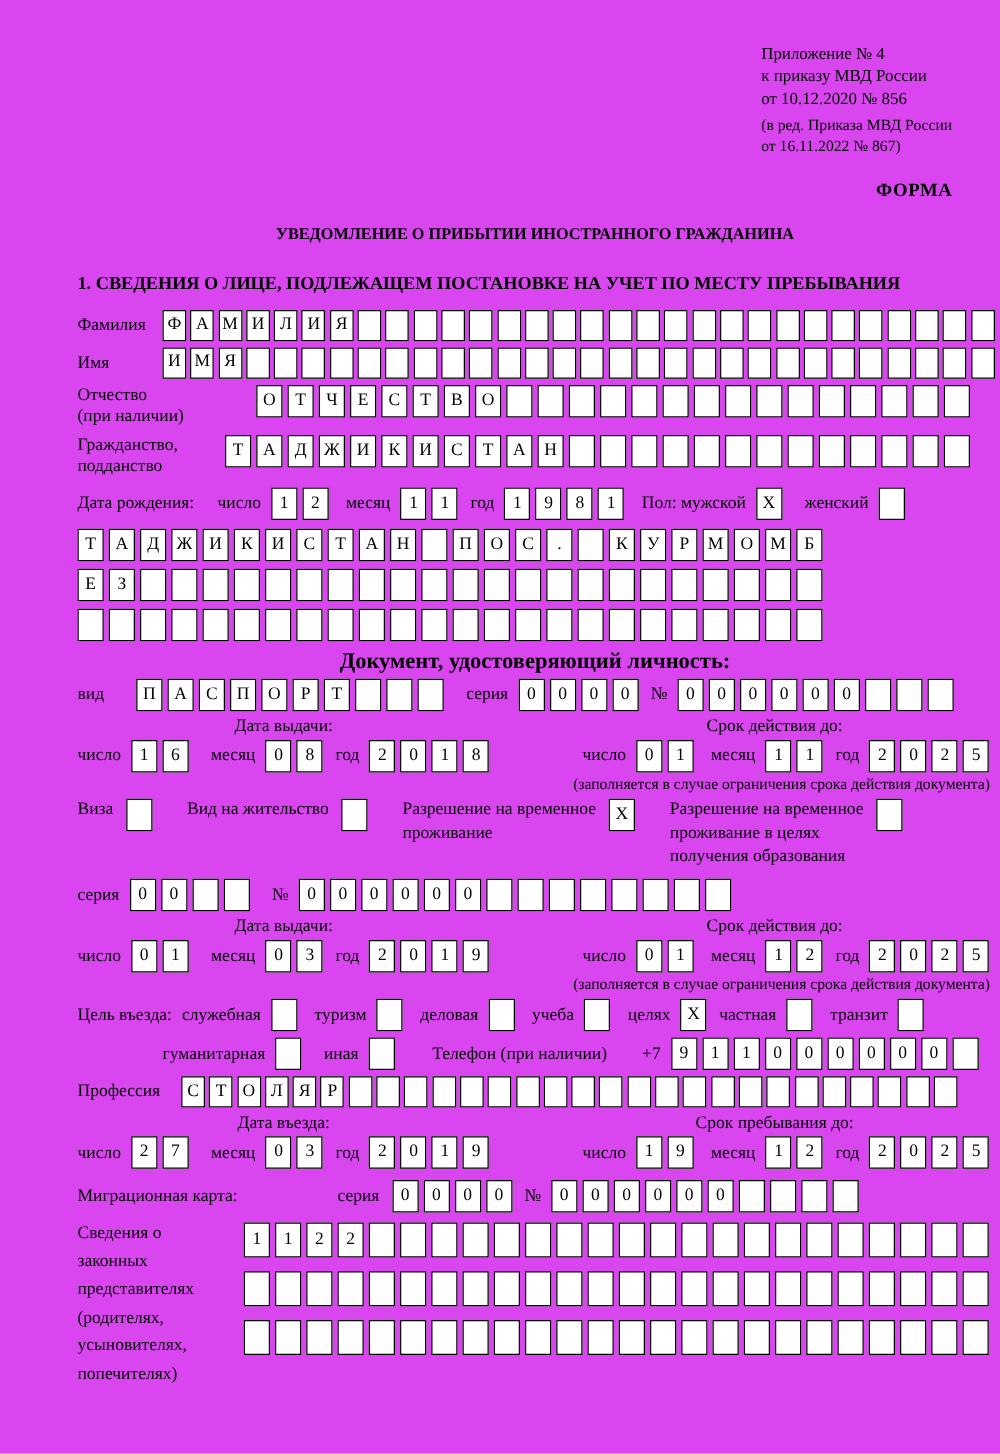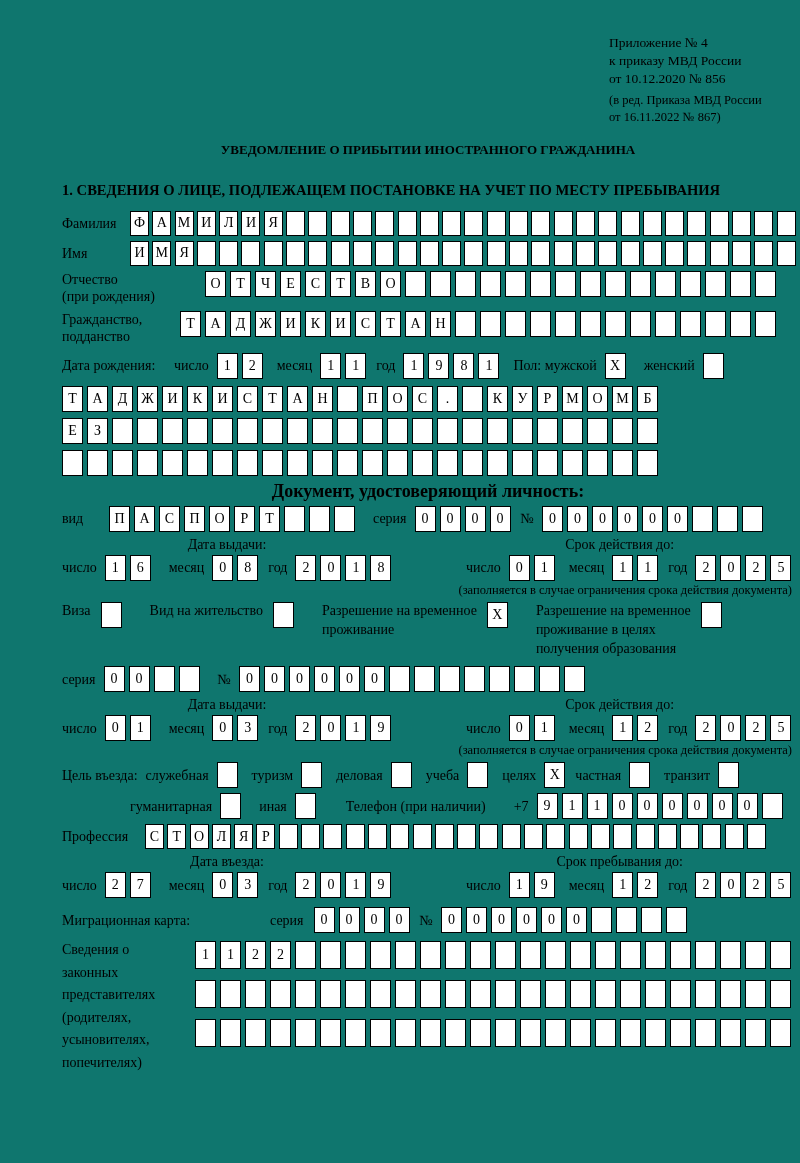--- a/index.html
+++ b/index.html
@@ -1,16 +1,16 @@
 <!DOCTYPE html>
 <html><head>
 <meta charset="utf-8">
 <style>
   html,body{margin:0;padding:0;background:#fff;}
-  .page{position:relative;width:800px;height:1163px;background:#0f766e;overflow:hidden;
+  .page{position:relative;width:800px;height:1163px;background:#d946ef;overflow:hidden;
         font-family:"Liberation Serif","DejaVu Serif",serif;color:#000;}
   .inner{padding:34px 6px 0 62px;}
   
   .annex{margin-left:auto;width:185px;font-size:13.5px;line-height:1.32;}
   .annex-note{margin-top:5px;font-size:12.5px;line-height:1.3;}
   .forma{margin-top:20px;padding-right:32px;text-align:right;font-weight:bold;font-size:15px;letter-spacing:.5px;}
   .title{margin-top:16px;text-align:center;font-weight:bold;font-size:13px;line-height:1.45;}
   .uline{display:inline-block;width:56px;border-bottom:2px solid #333;height:12px;margin-left:8px;}
   .sect{margin-top:22px;font-weight:bold;font-size:14.6px;}
   
@@ -45,20 +45,21 @@
   <div class="annex">
     <div>Приложение № 4</div>
     <div>к приказу МВД России</div>
     <div>от 10.12.2020 № 856</div>
     <div class="annex-note">
       <div>(в ред. Приказа МВД России</div>
       <div>от 16.11.2022 № 867)</div>
     </div>
   </div>
 
+  <div class="forma">ФОРМА</div>
 
   <div class="title">
     <div>УВЕДОМЛЕНИЕ О ПРИБЫТИИ ИНОСТРАННОГО ГРАЖДАНИНА</div>
   </div>
 
   <div class="sect">1. СВЕДЕНИЯ О ЛИЦЕ, ПОДЛЕЖАЩЕМ ПОСТАНОВКЕ НА УЧЕТ ПО МЕСТУ ПРЕБЫВАНИЯ</div>
 
   <div class="form">
 
     <div class="frow">
@@ -129,21 +130,21 @@
             <span class="cell"></span>
             <span class="cell"></span>
             <span class="cell"></span>
             <span class="cell"></span>
           </span>
     </div>
 
     <div class="frow top">
       <span class="lblcol" style="width:143px">
         <span style="display:block">Отчество</span>
-        <span style="display:block">(при рождения)</span>
+        <span style="display:block">(при наличии)</span>
       </span>
       <span class="cells">
             <span class="cellb">О</span>
             <span class="cellb">Т</span>
             <span class="cellb">Ч</span>
             <span class="cellb">Е</span>
             <span class="cellb">С</span>
             <span class="cellb">Т</span>
             <span class="cellb">В</span>
             <span class="cellb">О</span>

